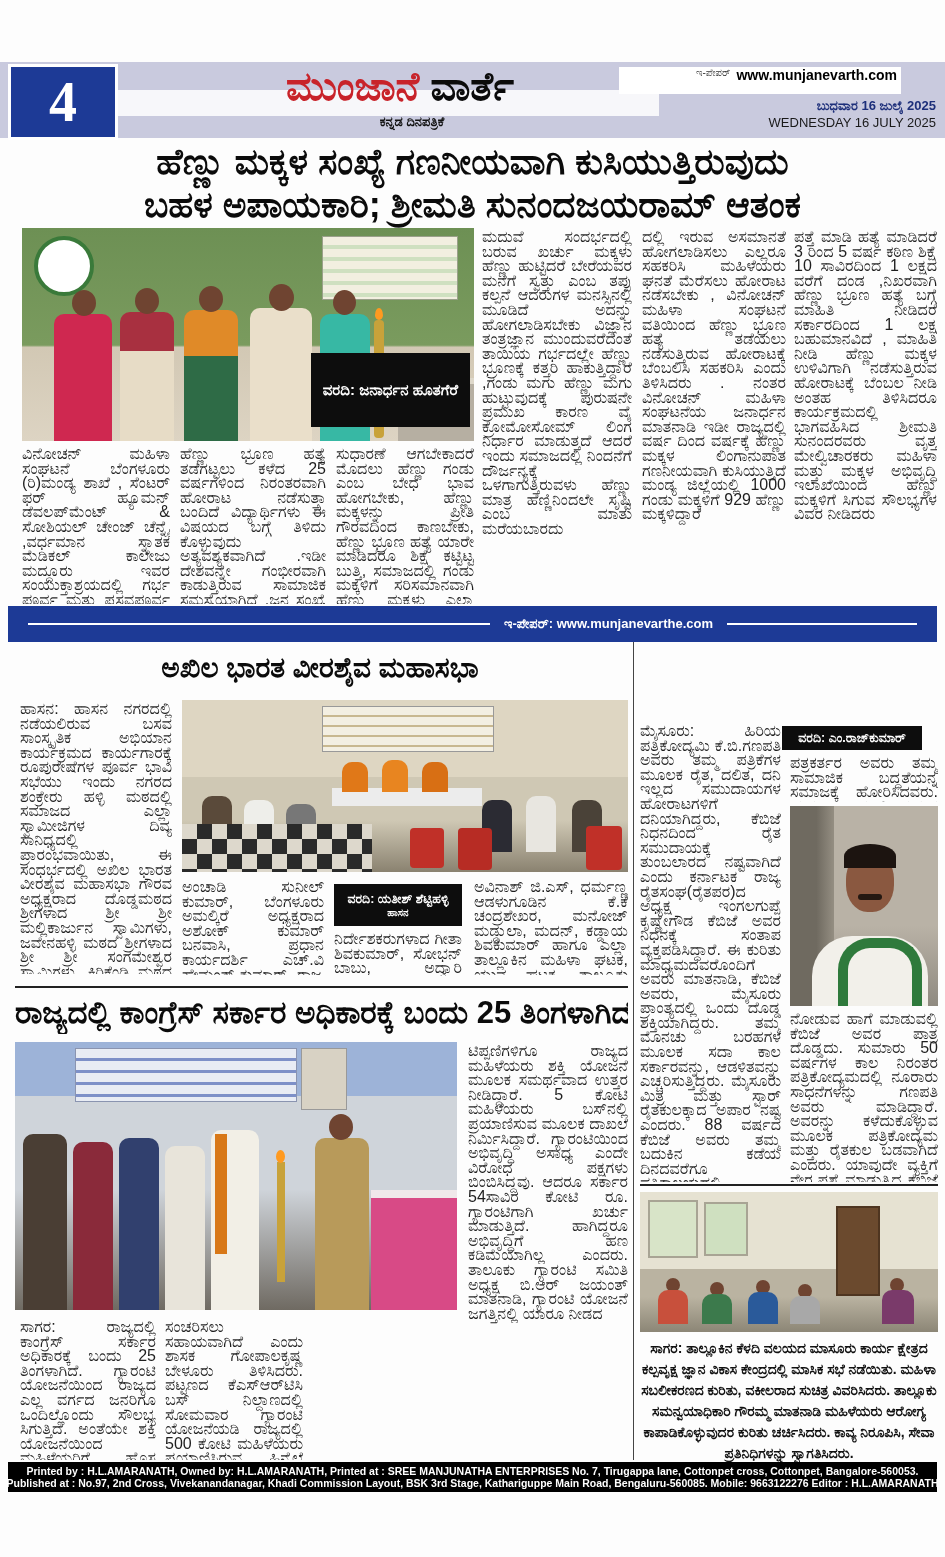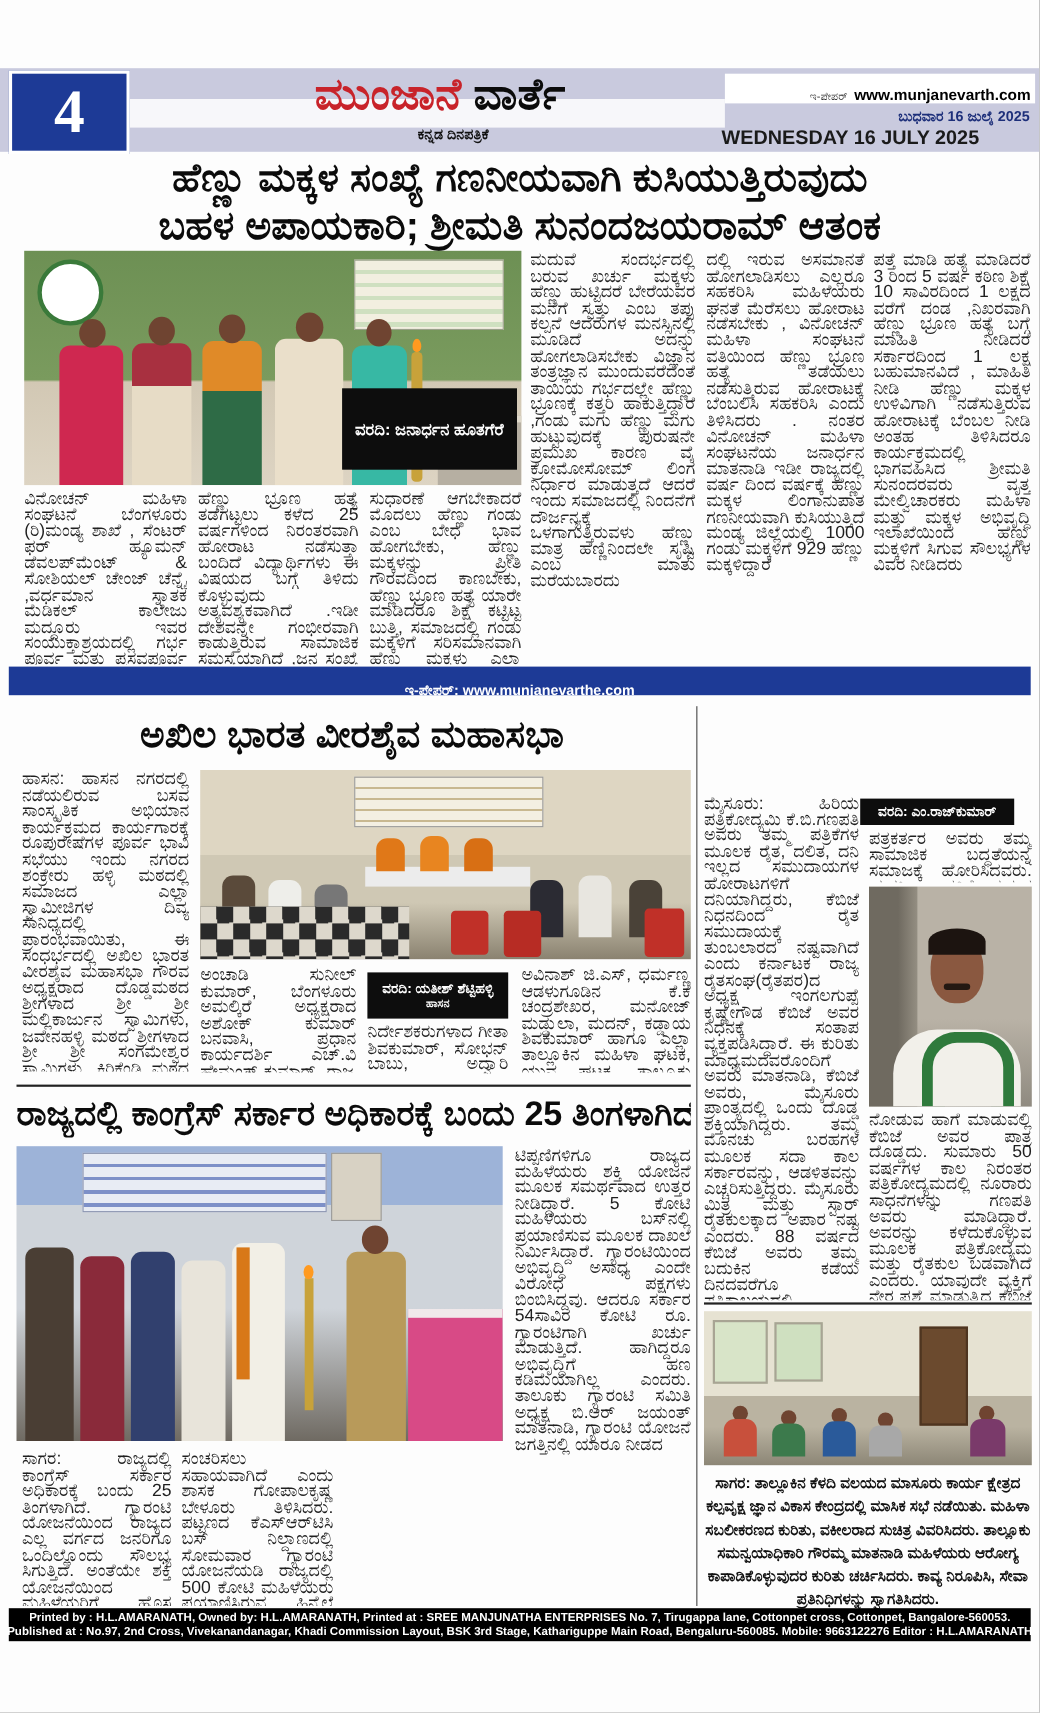--- a/index.html
+++ b/index.html
@@ -24,26 +24,26 @@
   <div class="abs" style="left:114px;top:90px;width:545px;height:26px;background:#f7f7fa;"></div>
   <div class="abs" style="left:8px;top:64px;width:104px;height:70px;background:#1d3a96;border:3px solid #fff;
               display:flex;align-items:center;justify-content:center;">
     <span style="color:#fff;font-size:56px;font-weight:bold;font-family:'Liberation Serif','DejaVu Serif',serif;line-height:1;">4</span>
   </div>
   <div class="abs" style="left:225px;top:64px;width:350px;height:52px;text-align:center;font-size:40px;font-weight:bold;white-space:nowrap;">
     <span style="color:#c8232a;">ಮುಂಜಾನೆ</span>
     <span style="color:#0b0b0b;">ವಾರ್ತೆ</span>
   </div>
   <div class="abs" style="left:237px;top:114px;width:350px;text-align:center;font-size:13px;font-weight:bold;color:#111;">ಕನ್ನಡ ದಿನಪತ್ರಿಕೆ</div>
-  <div class="abs" style="left:659px;top:67px;width:282px;height:27px;background:#fff;display:flex;align-items:flex-end;justify-content:flex-end;gap:6px;padding-right:4px;box-sizing:border-box;">
+  <div class="abs" style="left:619px;top:67px;width:282px;height:27px;background:#fff;display:flex;align-items:flex-start;justify-content:flex-end;gap:6px;padding-right:4px;box-sizing:border-box;">
     <span style="font-size:10px;color:#333;">ಇ-ಪೇಪರ್</span>
     <span style="font-size:14px;font-weight:bold;color:#000;">www.munjanevarth.com</span>
   </div>
   <div class="abs" style="left:656px;top:98px;width:280px;text-align:right;font-size:13px;font-weight:bold;color:#1d2f7a;">ಬುಧವಾರ 16 ಜುಲೈ 2025</div>
-  <div class="abs" style="left:656px;top:115px;width:280px;font-size:18px;font-weight:bold;color:#1a1a1a;">WEDNESDAY 16 JULY 2025</div>
+  <div class="abs" style="left:656px;top:115px;width:280px;text-align:right;font-size:13px;font-weight:normal;color:#1a1a1a;">WEDNESDAY 16 JULY 2025</div>
 
   <div class="abs headline" style="left:10px;top:140px;width:925px;font-size:36px;line-height:43px;">
     <div>ಹೆಣ್ಣು ಮಕ್ಕಳ ಸಂಖ್ಯೆ ಗಣನೀಯವಾಗಿ ಕುಸಿಯುತ್ತಿರುವುದು</div>
     <div>ಬಹಳ ಅಪಾಯಕಾರಿ; ಶ್ರೀಮತಿ ಸುನಂದಜಯರಾಮ್ ಆತಂಕ</div>
   </div>
 
   <div class="abs photo" style="left:22px;top:228px;width:452px;height:213px;background:linear-gradient(180deg,#6d9054 0%,#7a9b5e 55%,#d2c8b4 56%,#ddd4c3 100%);">
     <div class="abs" style="left:12px;top:8px;width:52px;height:52px;border-radius:50%;background:#fff;border:4px solid #3a7a3a;"></div>
     <div class="abs" style="left:300px;top:8px;width:134px;height:62px;background:#f2efe0;border:1px solid #9aa08a;
          background-image:repeating-linear-gradient(180deg,#f2efe0 0 8px,#cfe0c0 8px 12px);"></div>
@@ -66,29 +66,29 @@
     </div>
   </div>
 
   <div class="abs bodytext" style="left:22px;top:447px;width:148px;height:157px;">ವಿನೋಚನ್ ಮಹಿಳಾ ಸಂಘಟನೆ ಬೆಂಗಳೂರು (ರಿ)ಮಂಡ್ಯ ಶಾಖೆ , ಸೆಂಟರ್ ಫರ್ ಹ್ಯೂಮನ್ ಡೆವಲಪ್‌ಮೆಂಟ್ &amp; ಸೋಶಿಯಲ್ ಚೇಂಜ್ ಚೆನ್ನೈ ,ವರ್ಧಮಾನ ಸ್ನಾತಕ ಮೆಡಿಕಲ್ ಕಾಲೇಜು ಮದ್ದೂರು ಇವರ ಸಂಯುಕ್ತಾಶ್ರಯದಲ್ಲಿ ಗರ್ಭ ಪೂರ್ವ ಮತ್ತು ಪ್ರಸವಪೂರ್ವ ಭ್ರೂಣ ಲಿಂಗ ಪತ್ತೆ ನಿಷೇಧ ಕಾಯ್ದೆ ಕುರಿತು ಏರ್ಪಡಿಸಿದ ಜಾಗೃತಿ ಕಾರ್ಯಕ್ರಮವನ್ನು ಉದ್ಘಾಟಿಸಿ ಮಾತನಾಡಿದ ಶ್ರೀಮತಿ ಸುನಂದ ಜಯರಾಮ್ ರವರು ಲಿಂಗ ಅಸಮಾನತೆ ಹೋಗಲಾಡಿಸಲು ಎಲ್ಲರೂ ಸಹಕರಿಸಿ ಎಂದು ಕರೆ ನೀಡಿದರೂ ,ವಿನೋಚನ್ ಮಹಿಳಾ ಸಂಘಟನೆ ನಿರಂತವಾಗಿ</div>
   <div class="abs bodytext" style="left:180px;top:447px;width:146px;height:157px;">ಹೆಣ್ಣು ಭ್ರೂಣ ಹತ್ಯೆ ತಡೆಗಟ್ಟಲು ಕಳೆದ 25 ವರ್ಷಗಳಿಂದ ನಿರಂತರವಾಗಿ ಹೋರಾಟ ನಡೆಸುತ್ತಾ ಬಂದಿದೆ ವಿದ್ಯಾರ್ಥಿಗಳು ಈ ವಿಷಯದ ಬಗ್ಗೆ ತಿಳಿದು ಕೊಳ್ಳುವುದು ಅತ್ಯವಶ್ಯಕವಾಗಿದೆ .ಇಡೀ ದೇಶವನ್ನೇ ಗಂಭೀರವಾಗಿ ಕಾಡುತ್ತಿರುವ ಸಾಮಾಜಿಕ ಸಮಸ್ಯೆಯಾಗಿದೆ ,ಜನ ಸಂಖ್ಯೆ ಹೆಚ್ಚಳ ಬಹಳ ಅಪಾಯಕಾರಿಯಾಗಿದೆ, ಅದೇ ರೀತಿ ಹೆಣ್ಣು ಮಕ್ಕಳ ಸಂಖ್ಯೆ ಗಣನೀಯವಾಗಿ ಕುಸಿಯುತ್ತಿರುವುದು ಕೂಡ ಅಪಾಯಕಾರಿ, ಹೆಣ್ಣು ಭ್ರೂಣ ಹತ್ಯೆ ಯಾಕೆ ಆಗುತ್ತದೆ ? ಲಿಂಗಾನುಪಾತದ ವ್ಯತ್ಯಾಸ ಯಾಕೆ ಆಗುತ್ತಿದೆ ? ಕಾರಣಗಳೇನು ಒಂದು ಮಹಿಳೆ ಹೇಗೆ</div>
   <div class="abs bodytext" style="left:336px;top:447px;width:138px;height:157px;">ಸುಧಾರಣೆ ಆಗಬೇಕಾದರೆ ಮೊದಲು ಹೆಣ್ಣು ಗಂಡು ಎಂಬ ಬೇಧ ಭಾವ ಹೋಗಬೇಕು, ಹೆಣ್ಣು ಮಕ್ಕಳನ್ನು ಪ್ರೀತಿ ಗೌರವದಿಂದ ಕಾಣಬೇಕು, ಹೆಣ್ಣು ಭ್ರೂಣ ಹತ್ಯೆ ಯಾರೇ ಮಾಡಿದರೂ ಶಿಕ್ಷೆ ಕಟ್ಟಿಟ್ಟ ಬುತ್ತಿ, ಸಮಾಜದಲ್ಲಿ ಗಂಡು ಮಕ್ಕಳಿಗೆ ಸರಿಸಮಾನವಾಗಿ ಹೆಣ್ಣು ಮಕ್ಕಳು ಎಲ್ಲಾ ಕ್ಷೇತ್ರಗಳಲ್ಲಿ ಸಾಧನೆ ಮಾಡುತ್ತಿದ್ದಾರೆ ಎಂದು ಮನವರಿಕೆ ಮಾಡಿದರು, ಹೆಣ್ಣು ಮಕ್ಕಳ ಸಂಖ್ಯೆ ಕುಸಿದರೆ ಸಮಾಜದ ಸ್ವಾಸ್ಥ್ಯ ಹಾಳಾಗುತ್ತದೆ ಎಂದು ತಿಳಿಸಿದರು</div>
   <div class="abs bodytext" style="left:482px;top:230px;width:150px;height:374px;">ಮದುವೆ ಸಂದರ್ಭದಲ್ಲಿ ಬರುವ ಖರ್ಚು ಮಕ್ಕಳು ಹೆಣ್ಣು ಹುಟ್ಟಿದರೆ ಬೇರೆಯವರ ಮನೆಗೆ ಸ್ವತ್ತು ಎಂಬ ತಪ್ಪು ಕಲ್ಪನೆ ಆದರುಗಳ ಮನಸ್ಸಿನಲ್ಲಿ ಮೂಡಿದೆ ಅದನ್ನು ಹೋಗಲಾಡಿಸಬೇಕು ವಿಜ್ಞಾನ ತಂತ್ರಜ್ಞಾನ ಮುಂದುವರೆದಂತೆ ತಾಯಿಯ ಗರ್ಭದಲ್ಲೇ ಹೆಣ್ಣು ಭ್ರೂಣಕ್ಕೆ ಕತ್ತರಿ ಹಾಕುತ್ತಿದ್ದಾರೆ ,ಗಂಡು ಮಗು ಹೆಣ್ಣು ಮಗು ಹುಟ್ಟುವುದಕ್ಕೆ ಪುರುಷನೇ ಪ್ರಮುಖ ಕಾರಣ ವೈ ಕ್ರೋಮೋಸೋಮ್ ಲಿಂಗ ನಿರ್ಧಾರ ಮಾಡುತ್ತದೆ ಆದರೆ ಇಂದು ಸಮಾಜದಲ್ಲಿ ನಿಂದನೆಗೆ ದೌರ್ಜನ್ಯಕ್ಕೆ ಒಳಗಾಗುತ್ತಿರುವಳು ಹೆಣ್ಣು ಮಾತ್ರ ಹೆಣ್ಣಿನಿಂದಲೇ ಸೃಷ್ಟಿ ಎಂಬ ಮಾತು ಮರೆಯಬಾರದು</div>
   <div class="abs bodytext" style="left:642px;top:230px;width:144px;height:374px;">ದಲ್ಲಿ ಇರುವ ಅಸಮಾನತೆ ಹೋಗಲಾಡಿಸಲು ಎಲ್ಲರೂ ಸಹಕರಿಸಿ ಮಹಿಳೆಯರು ಘನತೆ ಮೆರೆಸಲು ಹೋರಾಟ ನಡೆಸಬೇಕು , ವಿನೋಚನ್ ಮಹಿಳಾ ಸಂಘಟನೆ ವತಿಯಿಂದ ಹೆಣ್ಣು ಭ್ರೂಣ ಹತ್ಯೆ ತಡೆಯಲು ನಡೆಸುತ್ತಿರುವ ಹೋರಾಟಕ್ಕೆ ಬೆಂಬಲಿಸಿ ಸಹಕರಿಸಿ ಎಂದು ತಿಳಿಸಿದರು . ನಂತರ ವಿನೋಚನ್ ಮಹಿಳಾ ಸಂಘಟನೆಯ ಜನಾರ್ಧನ ಮಾತನಾಡಿ ಇಡೀ ರಾಜ್ಯದಲ್ಲಿ ವರ್ಷ ದಿಂದ ವರ್ಷಕ್ಕೆ ಹೆಣ್ಣು ಮಕ್ಕಳ ಲಿಂಗಾನುಪಾತ ಗಣನೀಯವಾಗಿ ಕುಸಿಯುತ್ತಿದೆ ಮಂಡ್ಯ ಜಿಲ್ಲೆಯಲ್ಲಿ 1000 ಗಂಡು ಮಕ್ಕಳಿಗೆ 929 ಹೆಣ್ಣು ಮಕ್ಕಳಿದ್ದಾರೆ</div>
   <div class="abs bodytext" style="left:794px;top:230px;width:143px;height:374px;">ಪತ್ತೆ ಮಾಡಿ ಹತ್ಯೆ ಮಾಡಿದರೆ 3 ರಿಂದ 5 ವರ್ಷ ಕಠಿಣ ಶಿಕ್ಷೆ 10 ಸಾವಿರದಿಂದ 1 ಲಕ್ಷದ ವರೆಗೆ ದಂಡ ,ನಿಖರವಾಗಿ ಹೆಣ್ಣು ಭ್ರೂಣ ಹತ್ಯೆ ಬಗ್ಗೆ ಮಾಹಿತಿ ನೀಡಿದರೆ ಸರ್ಕಾರದಿಂದ 1 ಲಕ್ಷ ಬಹುಮಾನವಿದೆ , ಮಾಹಿತಿ ನೀಡಿ ಹೆಣ್ಣು ಮಕ್ಕಳ ಉಳಿವಿಗಾಗಿ ನಡೆಸುತ್ತಿರುವ ಹೋರಾಟಕ್ಕೆ ಬೆಂಬಲ ನೀಡಿ ಅಂತಹ ತಿಳಿಸಿದರೂ ಕಾರ್ಯಕ್ರಮದಲ್ಲಿ ಭಾಗವಹಿಸಿದ ಶ್ರೀಮತಿ ಸುನಂದರವರು ವೃತ್ತ ಮೇಲ್ವಿಚಾರಕರು ಮಹಿಳಾ ಮತ್ತು ಮಕ್ಕಳ ಅಭಿವೃದ್ಧಿ ಇಲಾಖೆಯಿಂದ ಹೆಣ್ಣು ಮಕ್ಕಳಿಗೆ ಸಿಗುವ ಸೌಲಭ್ಯಗಳ ವಿವರ ನೀಡಿದರು</div>
 
-  <div class="abs" style="left:8px;top:606px;width:929px;height:26px;background:#1d3a96;display:flex;align-items:center;gap:14px;padding:0 20px;box-sizing:border-box;flex-direction:column;">
+  <div class="abs" style="left:8px;top:606px;width:929px;height:36px;background:#1d3a96;display:flex;align-items:center;gap:14px;padding:0 20px;box-sizing:border-box;">
     <span class="whiteline"></span>
     <span style="color:#fff;font-size:13px;font-weight:bold;white-space:nowrap;">ಇ-ಪೇಪರ್: www.munjanevarthe.com</span>
     <span class="whiteline" style="max-width:190px;"></span>
   </div>
 
   <div class="abs" style="left:633px;top:642px;width:1px;height:818px;background:#444;"></div>
 
-  <div class="abs headline" style="left:15px;top:646px;width:610px;font-size:34px;line-height:44px;">ಅಖಿಲ ಭಾರತ ವೀರಶೈವ ಮಹಾಸಭಾ</div>
+  <div class="abs headline" style="left:15px;top:646px;width:610px;font-size:28px;line-height:44px;">ಅಖಿಲ ಭಾರತ ವೀರಶೈವ ಮಹಾಸಭಾ</div>
 
   <div class="abs bodytext" style="left:20px;top:702px;width:152px;height:272px;">ಹಾಸನ: ಹಾಸನ ನಗರದಲ್ಲಿ ನಡೆಯಲಿರುವ ಬಸವ ಸಾಂಸ್ಕೃತಿಕ ಅಭಿಯಾನ ಕಾರ್ಯಕ್ರಮದ ಕಾರ್ಯಗಾರಕ್ಕೆ ರೂಪುರೇಷೆಗಳ ಪೂರ್ವ ಭಾವಿ ಸಭೆಯು ಇಂದು ನಗರದ ಶಂಕ್ರೇರು ಹಳ್ಳಿ ಮಠದಲ್ಲಿ ಸಮಾಜದ ಎಲ್ಲಾ ಸ್ವಾಮೀಜಿಗಳ ದಿವ್ಯ ಸಾನಿಧ್ಯದಲ್ಲಿ ಪ್ರಾರಂಭವಾಯಿತು, ಈ ಸಂಧರ್ಭದಲ್ಲಿ ಅಖಿಲ ಭಾರತ ವೀರಶೈವ ಮಹಾಸಭಾ ಗೌರವ ಅಧ್ಯಕ್ಷರಾದ ದೊಡ್ಡಮಠದ ಶ್ರೀಗಳಾದ ಶ್ರೀ ಶ್ರೀ ಮಲ್ಲಿಕಾರ್ಜುನ ಸ್ವಾಮಿಗಳು, ಜವೇನಹಳ್ಳಿ ಮಠದ ಶ್ರೀಗಳಾದ ಶ್ರೀ ಶ್ರೀ ಸಂಗಮೇಶ್ವರ ಸ್ವಾಮಿಗಳು, ಕಿರಿಕೆಂಡಿ ಮಠದ ಶ್ರೀ ಶ್ರೀ ಮಹಾಂತ ಸ್ವಾಮಿಗಳು ಉಪಸ್ಥಿತರಿದ್ದರು. ಈ ಸಭೆಯ ಅಧ್ಯಕ್ಷತೆಯನ್ನು ಮಹಾಸಭಾದ ಜಿಲ್ಲಾಧ್ಯಕ್ಷರು ವಹಿಸಿದ್ದು ಜಿಲ್ಲೆಯ ಪ್ರಮುಖ ಕಾರ್ಯದರ್ಶಿ ರವಿಕುಮಾರ್, ಉಪಾಧ್ಯಕ್ಷರುಗಳು ಭಾಗವಹಿಸಿದ್ದರು.</div>
 
   <div class="abs photo" style="left:182px;top:700px;width:446px;height:172px;background:linear-gradient(180deg,#ded6c2 0 45%,#cfc8b4 45% 70%,#8a8270 100%);">
     <div class="abs" style="left:140px;top:6px;width:170px;height:44px;background:#f3efe2;border:1px solid #999;
          background-image:repeating-linear-gradient(180deg,transparent 0 8px,#c8b890 8px 10px);"></div>
     <div class="abs" style="left:150px;top:88px;width:150px;height:18px;background:#ececec;"></div>
     <div class="fig" style="left:160px;top:62px;width:26px;height:30px;background:#e07818;"></div>
     <div class="fig" style="left:200px;top:60px;width:26px;height:32px;background:#e88520;"></div>
     <div class="fig" style="left:240px;top:62px;width:26px;height:30px;background:#d86f14;"></div>

